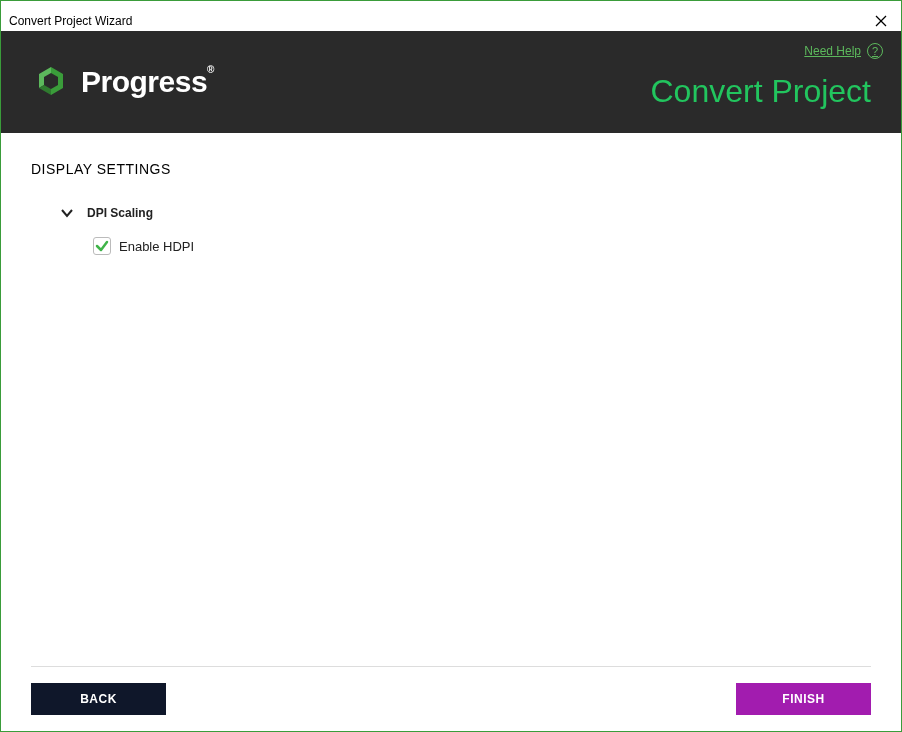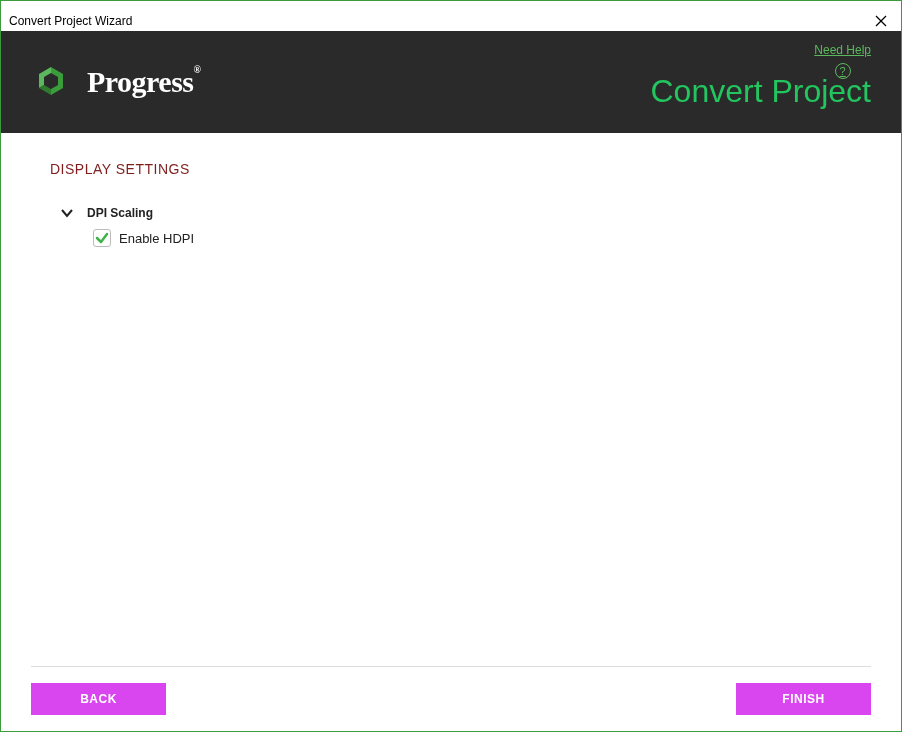--- a/index.html
+++ b/index.html
@@ -38,22 +38,21 @@
       height: 102px;
       display: flex;
       align-items: center;
       justify-content: space-between;
       padding: 0 30px;
       position: relative;
     }
     .logo {
       display: flex;
       align-items: center;
-      gap: 16px;
-      font-family: Liberation Serif, serif;
+      gap: 10px;
     }
     .logo-text {
       font-size: 30px;
       color: #fff;
       font-weight: 600;
       letter-spacing: -0.5px;
       position: relative;
     }
     .logo-text sup {
       font-size: 10px;
@@ -62,72 +61,70 @@
       top: -8px;
     }
     .header-title {
       font-size: 32px;
       color: #22c55e;
       font-weight: 300;
       margin-top: 18px;
     }
     .help-link {
       position: absolute;
-      right: 30px;
+      right: 18px;
       top: 12px;
       display: flex;
       align-items: center;
       gap: 6px;
       color: #5cb85c;
       font-size: 12px;
       text-decoration: underline;
       cursor: pointer;
-      flex-direction: column;
     }
     .help-icon {
       width: 16px;
       height: 16px;
       border: 1.5px solid #5cb85c;
       border-radius: 50%;
       display: flex;
       align-items: center;
       justify-content: center;
       font-size: 11px;
       line-height: 1;
     }
     .content {
       flex: 1;
       padding: 28px 30px 0 30px;
       display: flex;
       flex-direction: column;
     }
     .section-title {
       font-size: 14px;
-      color: #7f1d1d;
+      color: #000000;
       letter-spacing: 0.5px;
       margin-bottom: 28px;
-      margin-left: 19px;
     }
     .group {
       margin-left: 28px;
     }
     .group-header {
       display: flex;
       align-items: center;
       gap: 12px;
       cursor: pointer;
     }
     .group-title {
       font-weight: 600;
       font-size: 12px;
       color: #222;
     }
     .group-body {
       margin-left: 34px;
-      margin-top: 8px;
+      margin-top: 16px;
     }
     .checkbox-row {
       display: flex;
       align-items: center;
       gap: 8px;
     }
     .checkbox {
       width: 18px;
       height: 18px;
       border: 1px solid #bbb;
@@ -160,25 +157,25 @@
       display: flex;
       align-items: center;
       justify-content: center;
       font-size: 12px;
       font-weight: 600;
       border: none;
       cursor: pointer;
       letter-spacing: 0.5px;
     }
     .btn-back {
-      background: #d946ef;
+      background: #0f172a;
       color: #fff;
     }
     .btn-finish {
-      background: #d946ef;
+      background: #a21caf;
       color: #fff;
     }
   </style>
 </head>
 <body>
 
 <div class="titlebar">
   <span>Convert Project Wizard</span>
   <div class="titlebar-close">
     <svg width="12" height="12" viewBox="0 0 12 12">

